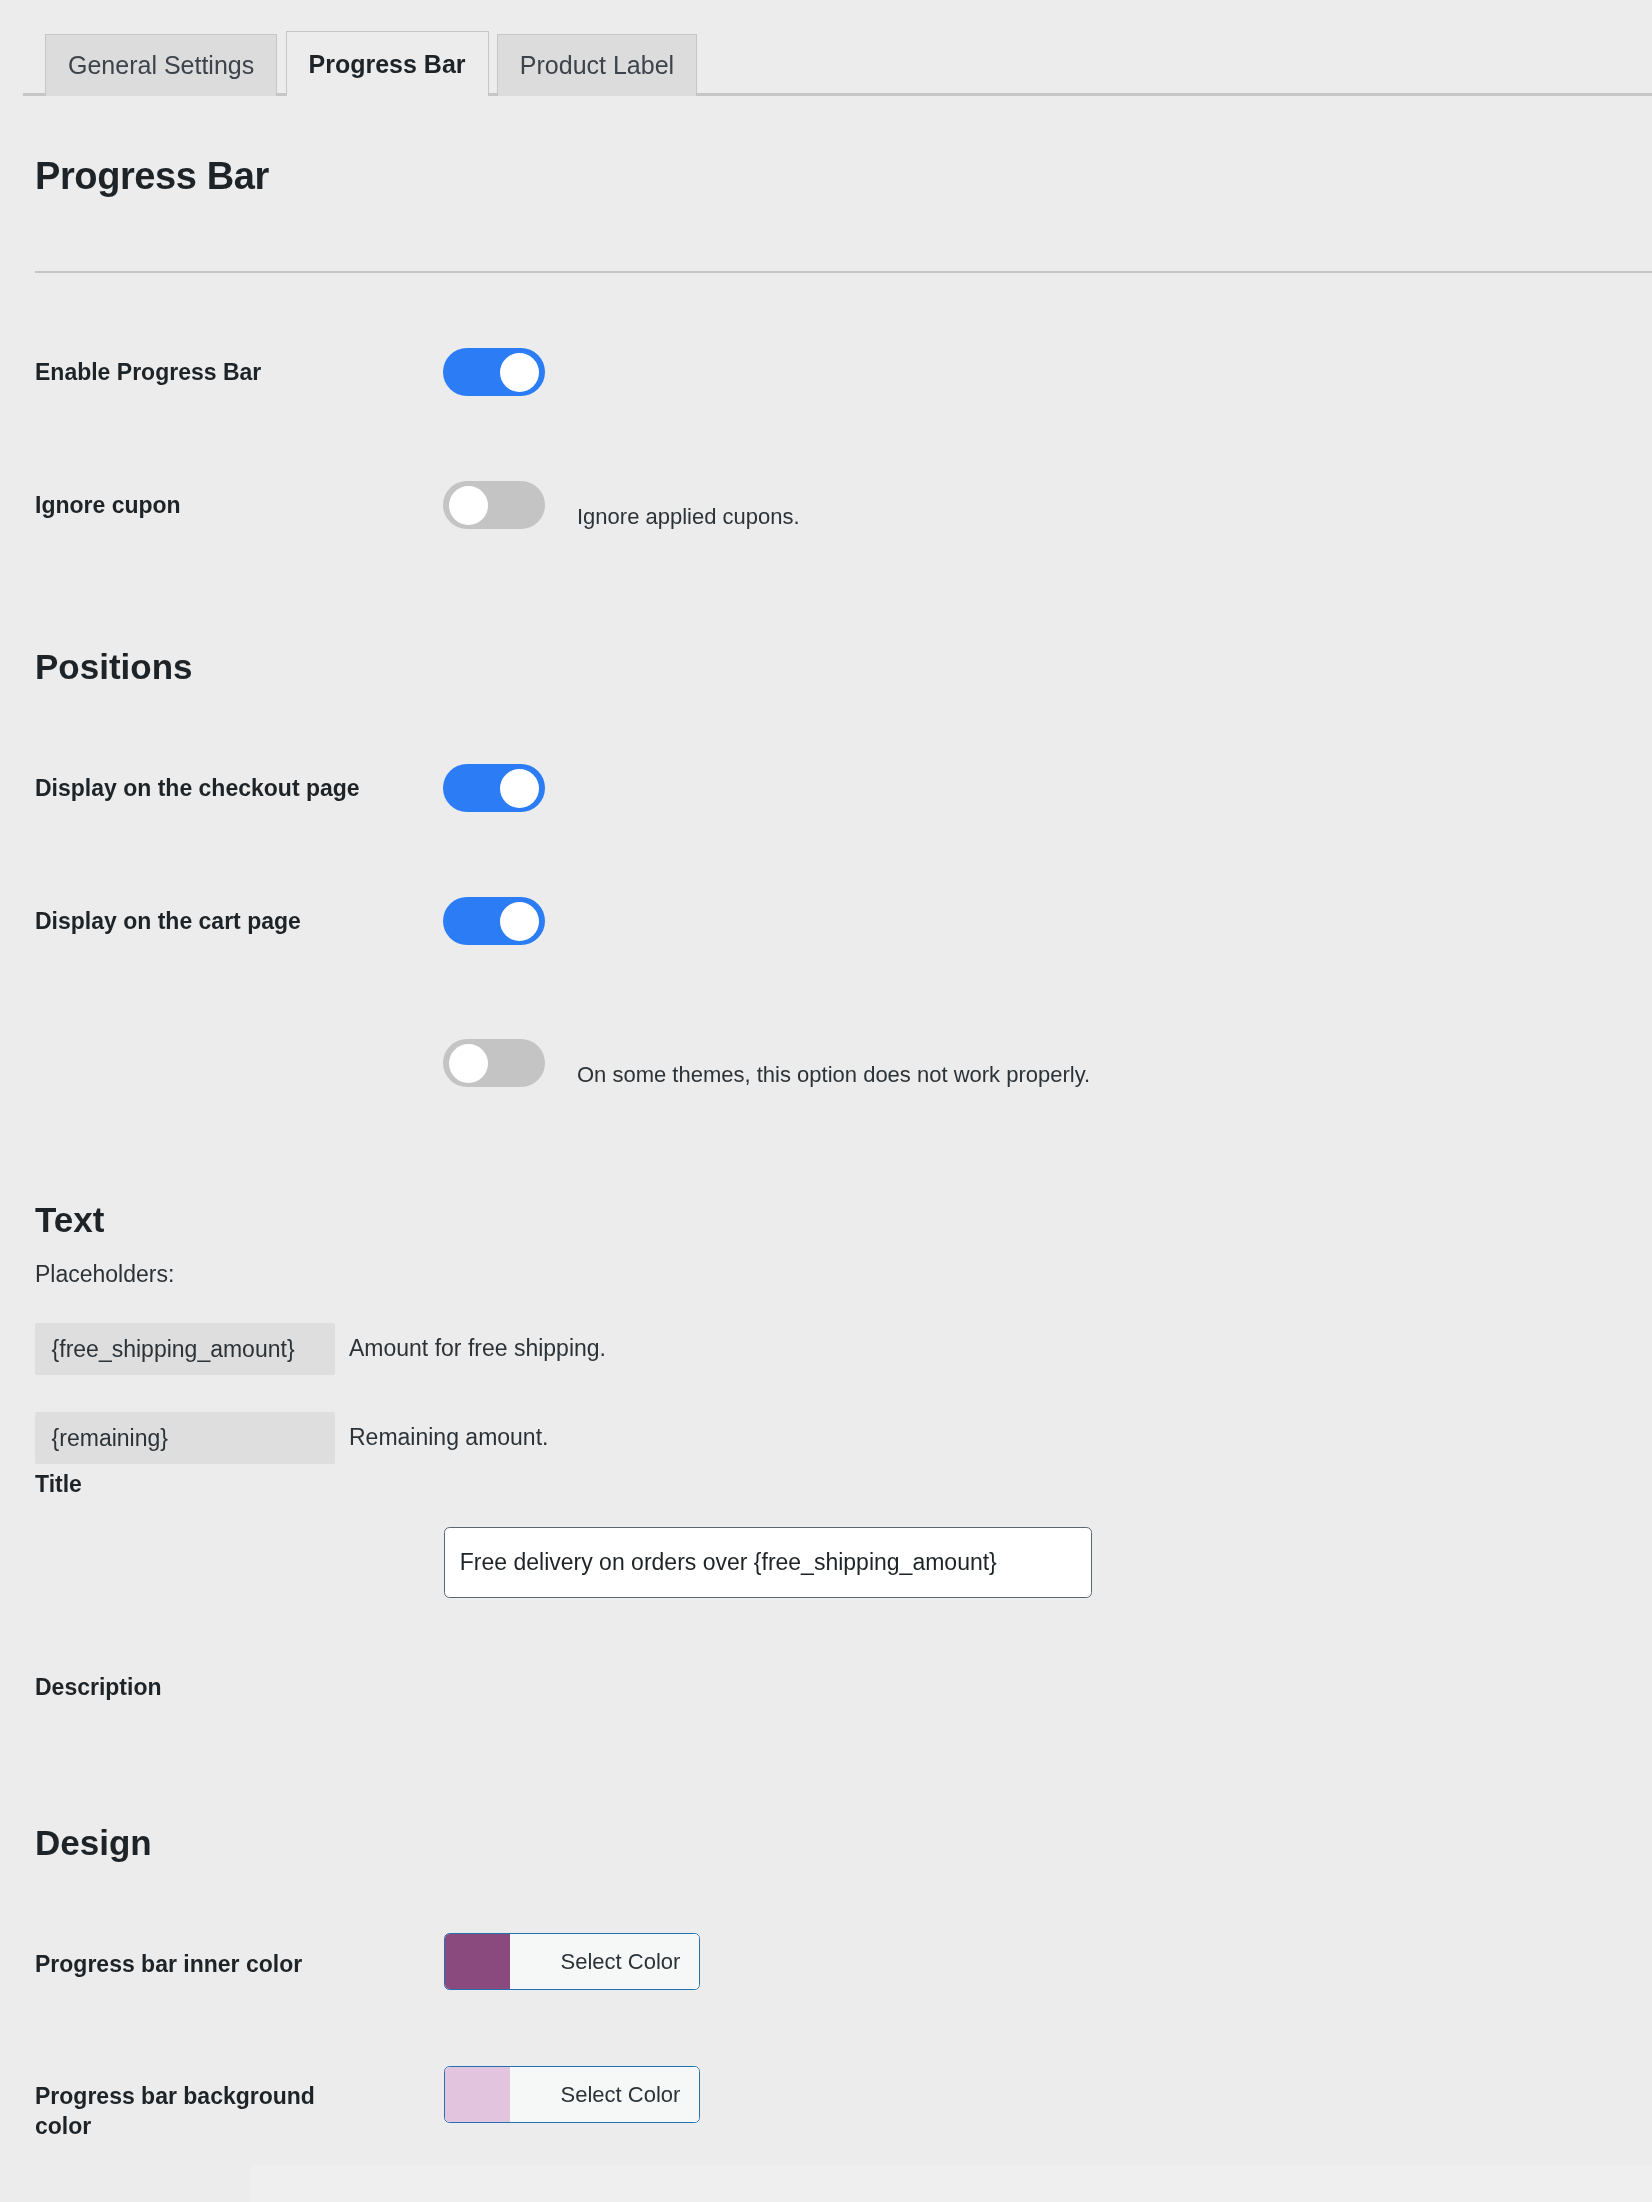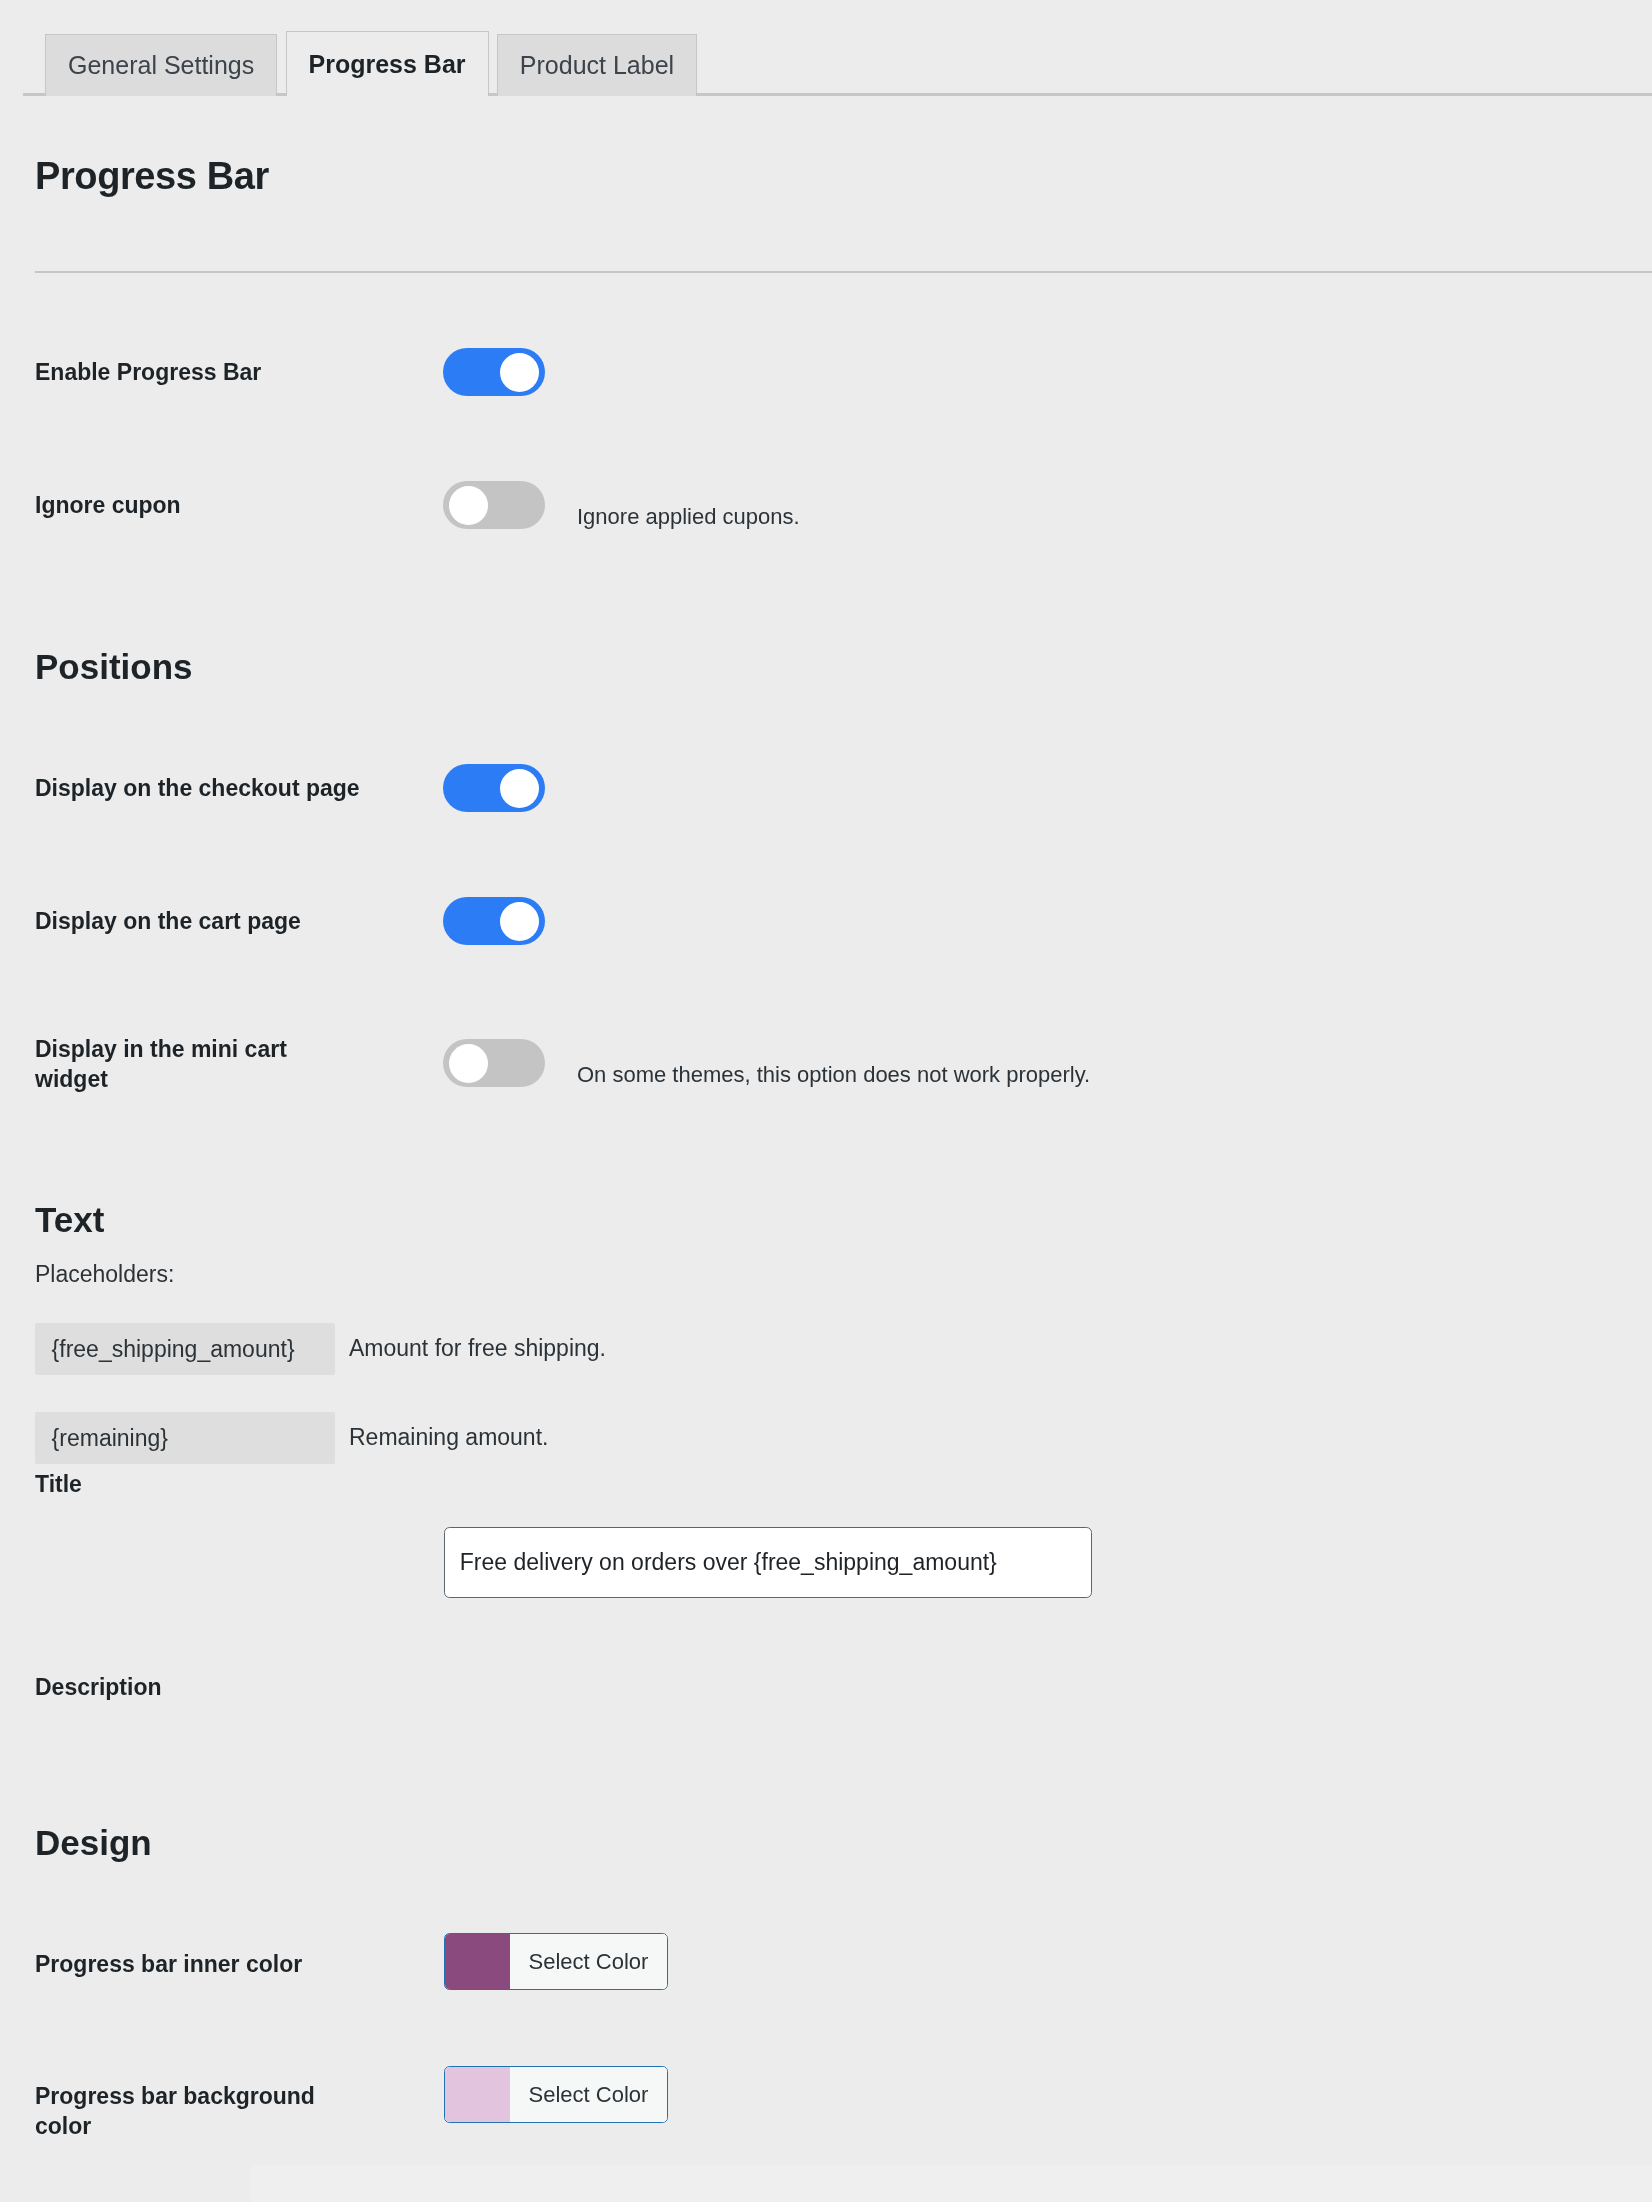--- a/index.html
+++ b/index.html
@@ -199,20 +199,21 @@
     position: absolute;
     left: 444px;
     height: 57px;
     display: flex;
     align-items: stretch;
     border: 1.8px solid #2271b1;
     border-radius: 5.5px;
     overflow: hidden;
     cursor: pointer;
     background: #f6f7f7;
+    gap: 32px;
   }
   .colorpick .swatch {
     width: 65px;
     height: 100%;
     display: block;
   }
   .colorpick .cp-label {
     display: flex;
     align-items: center;
     padding: 0 18.5px;
@@ -261,21 +262,20 @@
   <div class="row-label" style="top:773px;">Display on the checkout page</div>
   <div class="toggle on" style="left:443px; top:764px;">
     <span class="knob"></span>
   </div>
 
   <div class="row-label" style="top:906px;">Display on the cart page</div>
   <div class="toggle on" style="left:443px; top:897px;">
     <span class="knob"></span>
   </div>
 
-  <div class="row-label" style="top:1034px; width:305px;">Display in the mini cart widget</div>
   <div class="toggle" style="left:443px; top:1039px;">
     <span class="knob"></span>
   </div>
   <div class="row-help" style="left:577px; top:1062px;">On some themes, this option does not work properly.</div>
 
   <div class="section-heading" style="top:1200px;">Text</div>
   <div class="sub-label" style="top:1261px;">Placeholders:</div>
 
   <div class="chip" style="top:1323px;">{free_shipping_amount}</div>
   <div class="chip-desc" style="top:1335px;">Amount for free shipping.</div>

